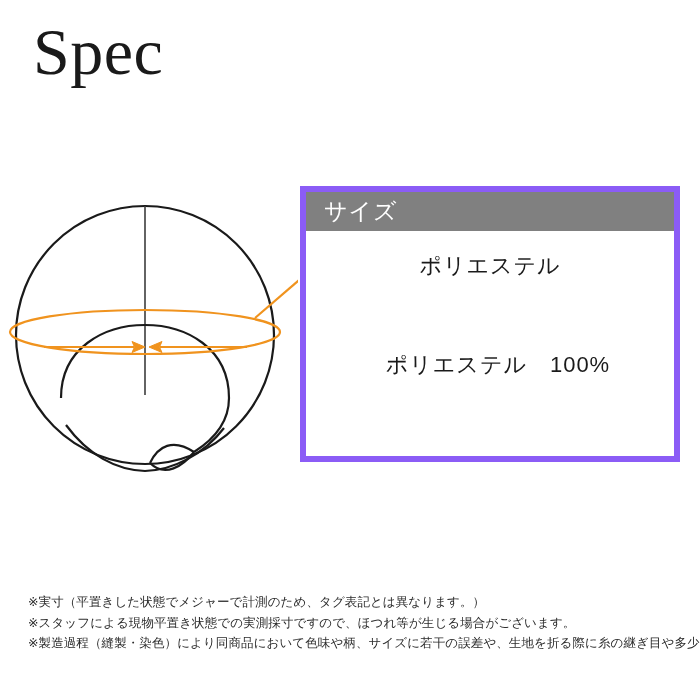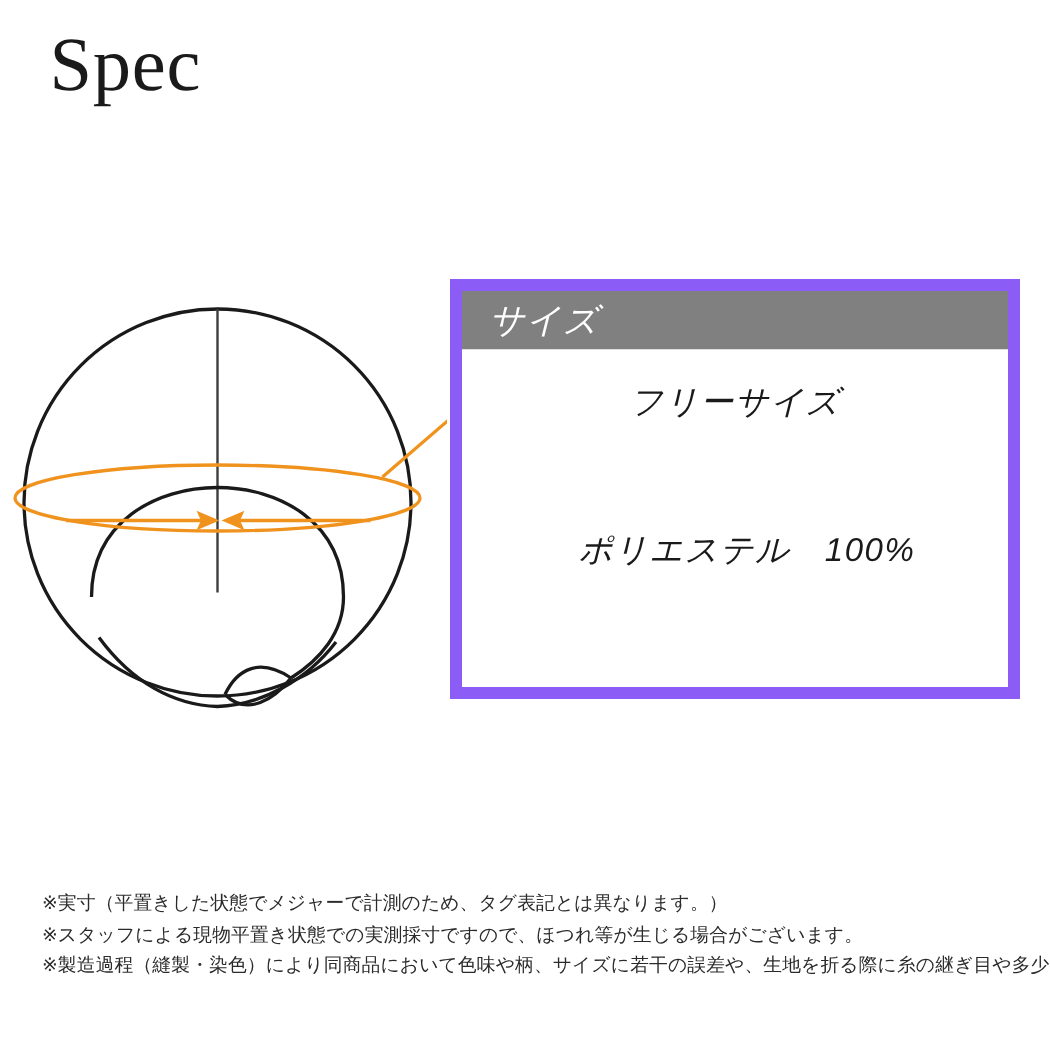--- a/index.html
+++ b/index.html
@@ -18,21 +18,21 @@
     background: #ffffff;
     overflow: hidden;
   }
 
   
   #spec-title {
     position: absolute;
     left: 33px;
     top: 19px;
     font-family: "Liberation Serif", "DejaVu Serif", serif;
-    font-size: 51px;
+    font-size: 66px;
     font-weight: 400;
     letter-spacing: 0.5px;
     color: #1a1a1a;
     line-height: 1.0;
     white-space: nowrap;
   }
 
   
   #product-name {
     position: absolute;
@@ -53,24 +53,23 @@
     width: 290px;
     height: 300px;
   }
 
   
   #spec-table {
     position: absolute;
     left: 300px;
     top: 186px;
     width: 380px;
-    border: 8px solid #8b5cf6;
+    border: 6px solid #8b5cf6;
     box-sizing: border-box;
     background: #ffffff;
-    font-style: italic;
   }
   .spec-head {
     background: #808080;
     color: #ffffff;
     font-size: 23px;
     letter-spacing: 1px;
     padding: 5px 0 6px 18px;
     height: 39px;
     box-sizing: border-box;
     line-height: 28px;
@@ -140,21 +139,21 @@
       <path d="M 141 157 L 154 151.5 L 151.5 157 L 154 162.5 Z" fill="#F0931E" stroke="#F0931E" stroke-width="1"></path>
 
       <line x1="247" y1="128" x2="312" y2="72" stroke="#F0931E" stroke-width="2.2"></line>
     </svg>
   </div>
 
   <div id="spec-table">
 
     <div class="spec-head">サイズ</div>
 
-    <div class="spec-val" id="size-value">フリーサイズ</div>
+    <div class="spec-val" id="size-value">ポリエステル</div>
 
 
     <div class="spec-val" id="material-value">
       <span class="mline">ポリエステル　100%</span>
     </div>
 
   </div>
 
   <div id="footnotes">
     <div class="note">※実寸（平置きした状態でメジャーで計測のため、タグ表記とは異なります。）</div>

